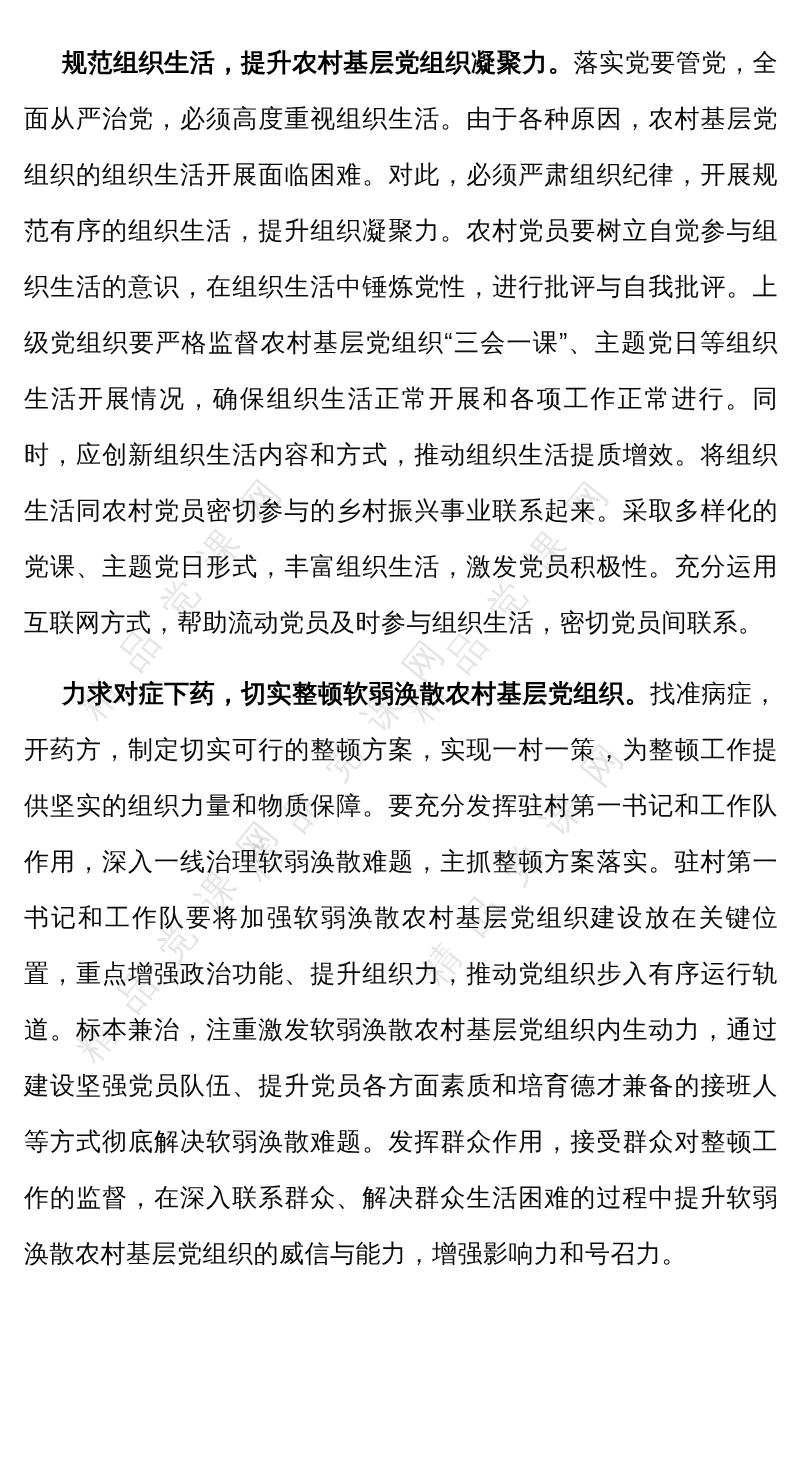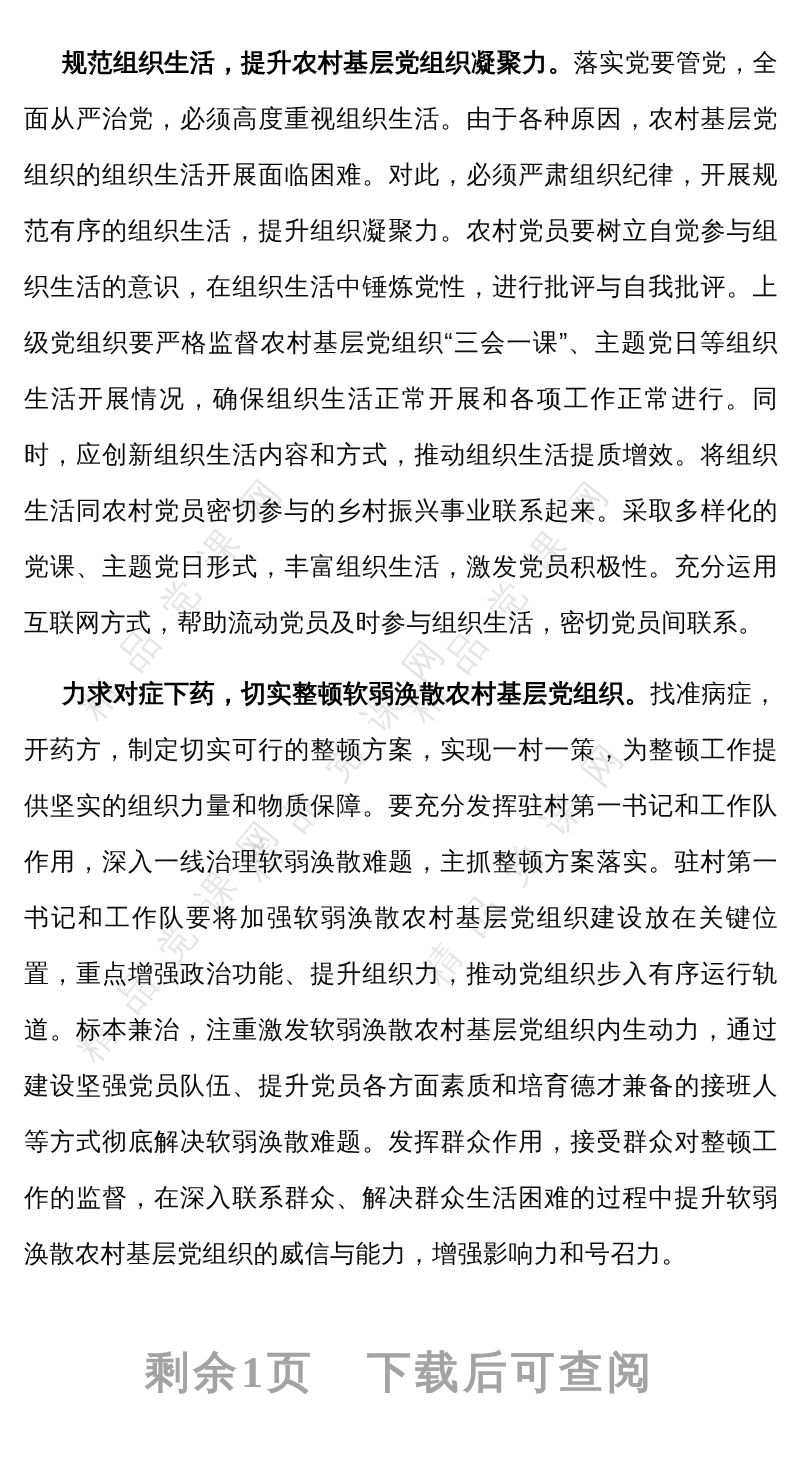--- a/index.html
+++ b/index.html
@@ -85,17 +85,14 @@
 
   <div class="content">
     <p class="para">
       <span class="lead">规范组织生活，提升农村基层党组织凝聚力。</span><span>落实党要管党，全面从严治党，必须高度重视组织生活。由于各种原因，农村基层党组织的组织生活开展面临困难。对此，必须严肃组织纪律，开展规范有序的组织生活，提升组织凝聚力。农村党员要树立自觉参与组织生活的意识，在组织生活中锤炼党性，进行批评与自我批评。上级党组织要严格监督农村基层党组织“三会一课”、主题党日等组织生活开展情况，确保组织生活正常开展和各项工作正常进行。同时，应创新组织生活内容和方式，推动组织生活提质增效。将组织生活同农村党员密切参与的乡村振兴事业联系起来。采取多样化的党课、主题党日形式，丰富组织生活，激发党员积极性。充分运用互联网方式，帮助流动党员及时参与组织生活，密切党员间联系。</span>
     </p>
     <p class="para">
       <span class="lead">力求对症下药，切实整顿软弱涣散农村基层党组织。</span><span>找准病症，开药方，制定切实可行的整顿方案，实现一村一策，为整顿工作提供坚实的组织力量和物质保障。要充分发挥驻村第一书记和工作队作用，深入一线治理软弱涣散难题，主抓整顿方案落实。驻村第一书记和工作队要将加强软弱涣散农村基层党组织建设放在关键位置，重点增强政治功能、提升组织力，推动党组织步入有序运行轨道。标本兼治，注重激发软弱涣散农村基层党组织内生动力，通过建设坚强党员队伍、提升党员各方面素质和培育德才兼备的接班人等方式彻底解决软弱涣散难题。发挥群众作用，接受群众对整顿工作的监督，在深入联系群众、解决群众生活困难的过程中提升软弱涣散农村基层党组织的威信与能力，增强影响力和号召力。</span>
     </p>
   </div>
 
-  <div class="footer">
-    <span class="pages">剩余1页</span><span class="hint">下载后可查阅</span>
-  </div>
 
 </div>
 
 </body></html>

